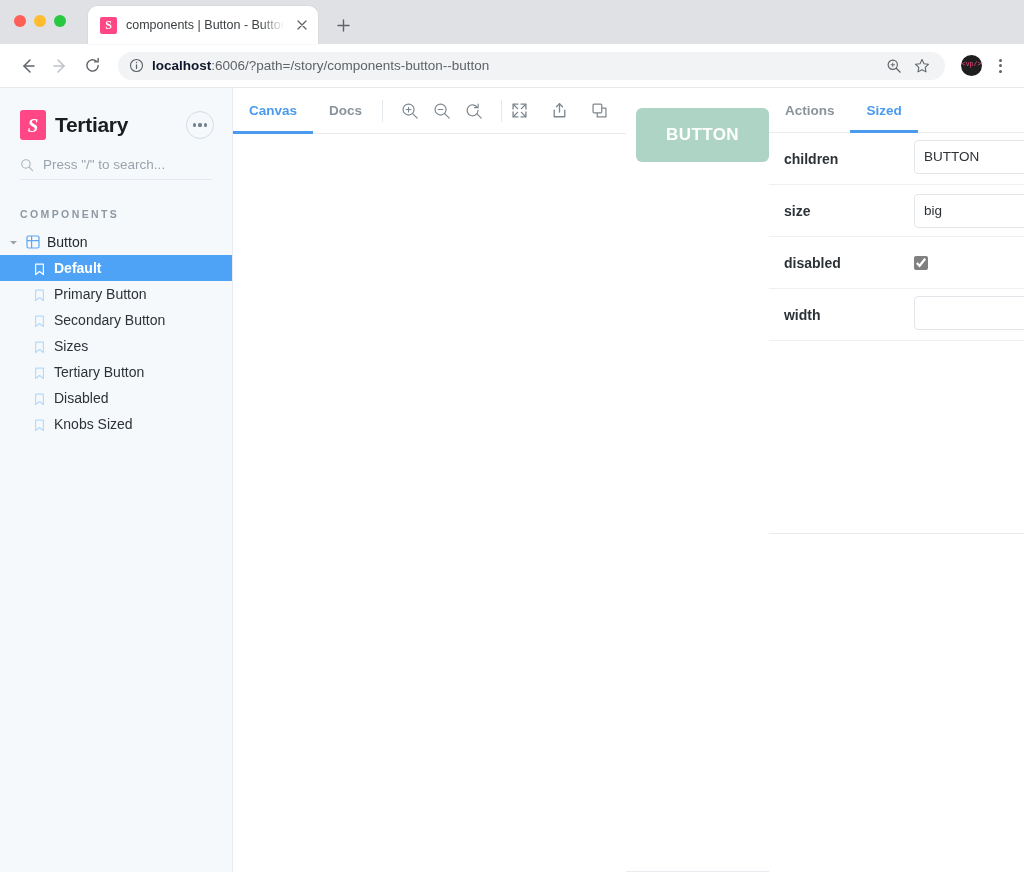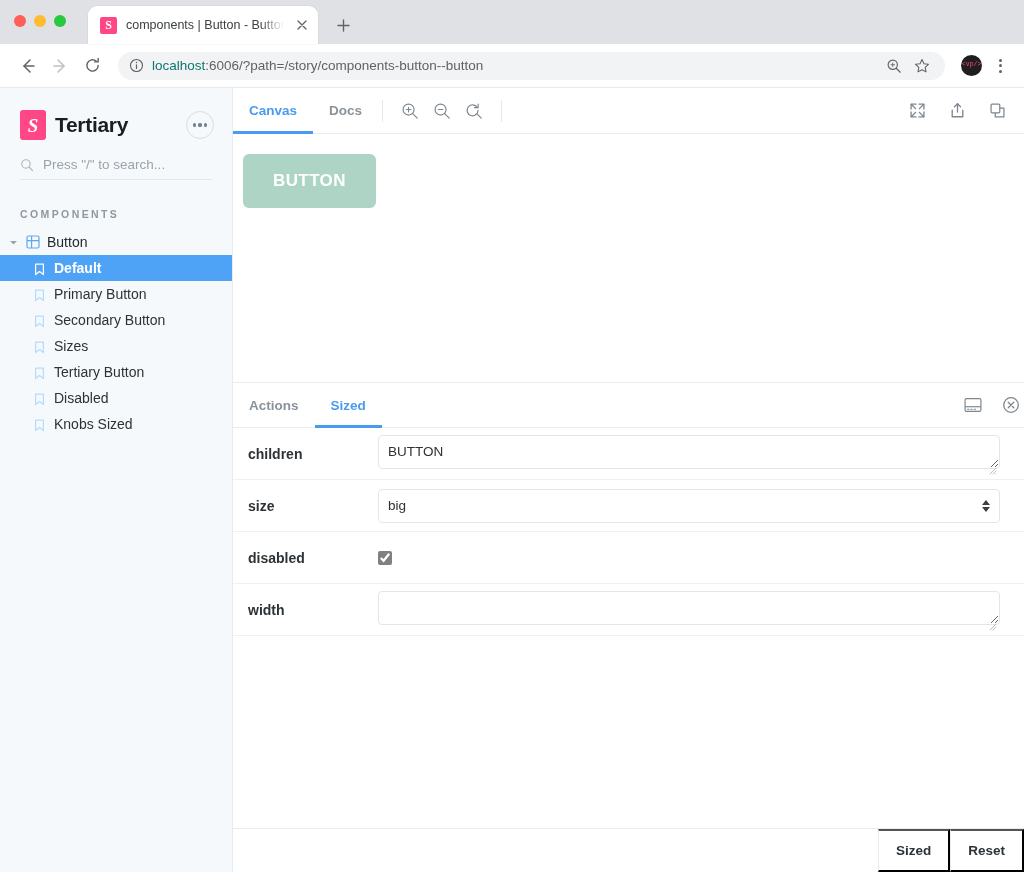--- a/index.html
+++ b/index.html
@@ -95,21 +95,21 @@
     background: #f1f3f4;
     border-radius: 14px;
     display: flex;
     align-items: center;
     padding: 0 10px 0 11px;
     margin: 0 6px 0 8px;
     gap: 8px;
   }
   .info-icon { width: 15px; height: 15px; flex: 0 0 15px; color: #5f6368; }
   .url-text { font-size: 13.5px; color: #5f6368; white-space: nowrap; overflow: hidden; flex: 1; }
-  .url-text b { color: #0f766e; font-weight: 400; }
+  .url-text b { color: #0f172a; font-weight: 700; }
   .url-right { display: flex; align-items: center; gap: 2px; margin-left: 6px; }
   .icon-btn {
     width: 26px; height: 26px;
     display: flex; align-items: center; justify-content: center;
     color: #5f6368;
   }
   .avatar {
     width: 21px; height: 21px; border-radius: 50%;
     background: #1e1e1e;
     display: flex; align-items: center; justify-content: center;
@@ -190,21 +190,21 @@
     display: flex; align-items: center;
     height: 26px; padding-left: 34px; gap: 9px;
   }
   .story .bm { width: 11px; height: 13px; flex: 0 0 11px; color: #b4dbfb; }
   .story .label { font-size: 14px; color: #2c3236; }
   .story.selected { background: #4fa3f7; }
   .story.selected .label { color: #fff; font-weight: bold; }
   .story.selected .bm { color: #ffffff; }
 
   
-  .main { flex: 1; display: flex; flex-direction: column; min-width: 0; background: #fff; }
+  .main { flex: 1; display: flex; flex-direction: row; min-width: 0; background: #fff; }
 
   .canvas-toolbar {
     height: 46px; flex: 0 0 46px;
     display: flex; align-items: center;
     border-bottom: 1px solid #e8ecf0;
     padding: 0 14px 0 0;
     background: #fff;
   }
   .tabs { display: flex; align-items: stretch; height: 100%; }
   .tab-item {

